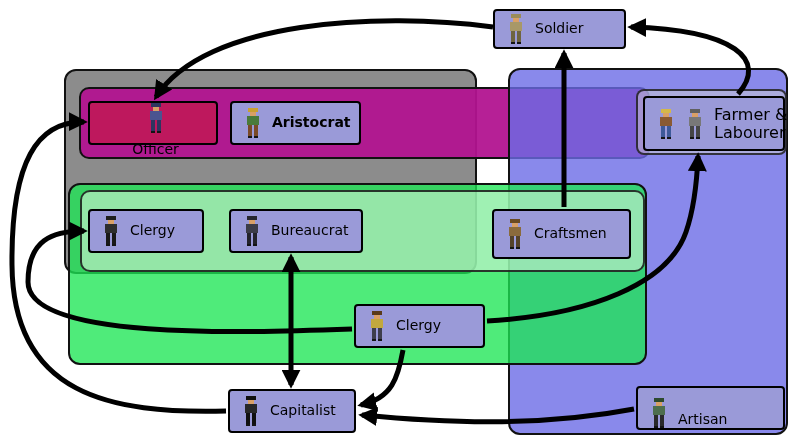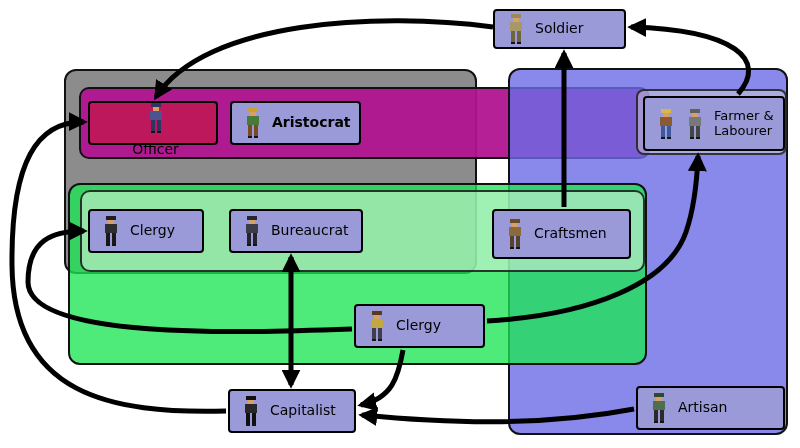--- a/index.html
+++ b/index.html
@@ -7,21 +7,21 @@
     position:relative;width:800px;height:448px;background:#ffffff;
     overflow:hidden;font-family:"DejaVu Sans","Liberation Sans",sans-serif;
   }
   .region{position:absolute;box-sizing:border-box;}
   .pop-box{
     position:absolute;box-sizing:border-box;z-index:5;
     border:2px solid #000;border-radius:4px;background:#9a9ad8;
     display:flex;align-items:center;padding:0 6px 0 11px;gap:9px;
   }
   .pop-label{font-size:14px;color:#000;line-height:1.12;white-space:nowrap;}
-  .pop-label.small{font-size:13px;}
+  .pop-label.small{font-size:16px;}
   .pop-icon{flex:0 0 auto;display:block;}
   #arrows{position:absolute;left:0;top:0;z-index:10;pointer-events:none;}
   #arrows path.edge{fill:none;stroke:#000;stroke-width:5;}
 </style>
 </head>
 <body>
 
 <div id="canvas">
   <div class="region" style="left: 64px; top: 69px; width: 413px; height: 205px; background: rgb(140, 140, 140); border: 2px solid rgb(17, 17, 17); border-radius: 12px;"></div>
     <div class="region" style="left: 79px; top: 87px; width: 571px; height: 72px; background: rgba(178, 20, 144, 0.95); border: 2px solid rgb(17, 17, 17); border-radius: 10px;"></div>
@@ -142,21 +142,21 @@
         <rect x="3" y="0" width="5" height="2" fill="#101010"></rect>
         <rect x="4" y="2" width="3" height="2" fill="#d9a066"></rect>
         <rect x="2" y="4" width="7" height="5" fill="#282828"></rect>
         <rect x="3" y="9" width="2" height="6" fill="#101010"></rect>
         <rect x="6" y="9" width="2" height="6" fill="#101010"></rect>
         <rect x="3" y="15" width="2" height="1" fill="#141414"></rect>
         <rect x="6" y="15" width="2" height="1" fill="#141414"></rect>
       </svg>
       <span class="pop-label">Capitalist</span>
     </div>
-    <div class="pop-box" style="left: 636px; top: 386px; width: 149px; height: 44px; background: rgb(154, 154, 216);">
+    <div class="pop-box" style="left: 636px; top: 386px; width: 149px; height: 44px; background: rgb(154, 154, 216); align-items: flex-end;">
       <svg width="20" height="30" viewBox="0 0 11 16" shape-rendering="crispEdges" class="pop-icon">
         <rect x="3" y="0" width="5" height="2" fill="#2e4a2e"></rect>
         <rect x="4" y="2" width="3" height="2" fill="#d9a066"></rect>
         <rect x="2" y="4" width="7" height="5" fill="#4e6e4e"></rect>
         <rect x="3" y="9" width="2" height="6" fill="#2a2a2a"></rect>
         <rect x="6" y="9" width="2" height="6" fill="#2a2a2a"></rect>
         <rect x="3" y="15" width="2" height="1" fill="#141414"></rect>
         <rect x="6" y="15" width="2" height="1" fill="#141414"></rect>
       </svg>
       <span class="pop-label">Artisan</span>

